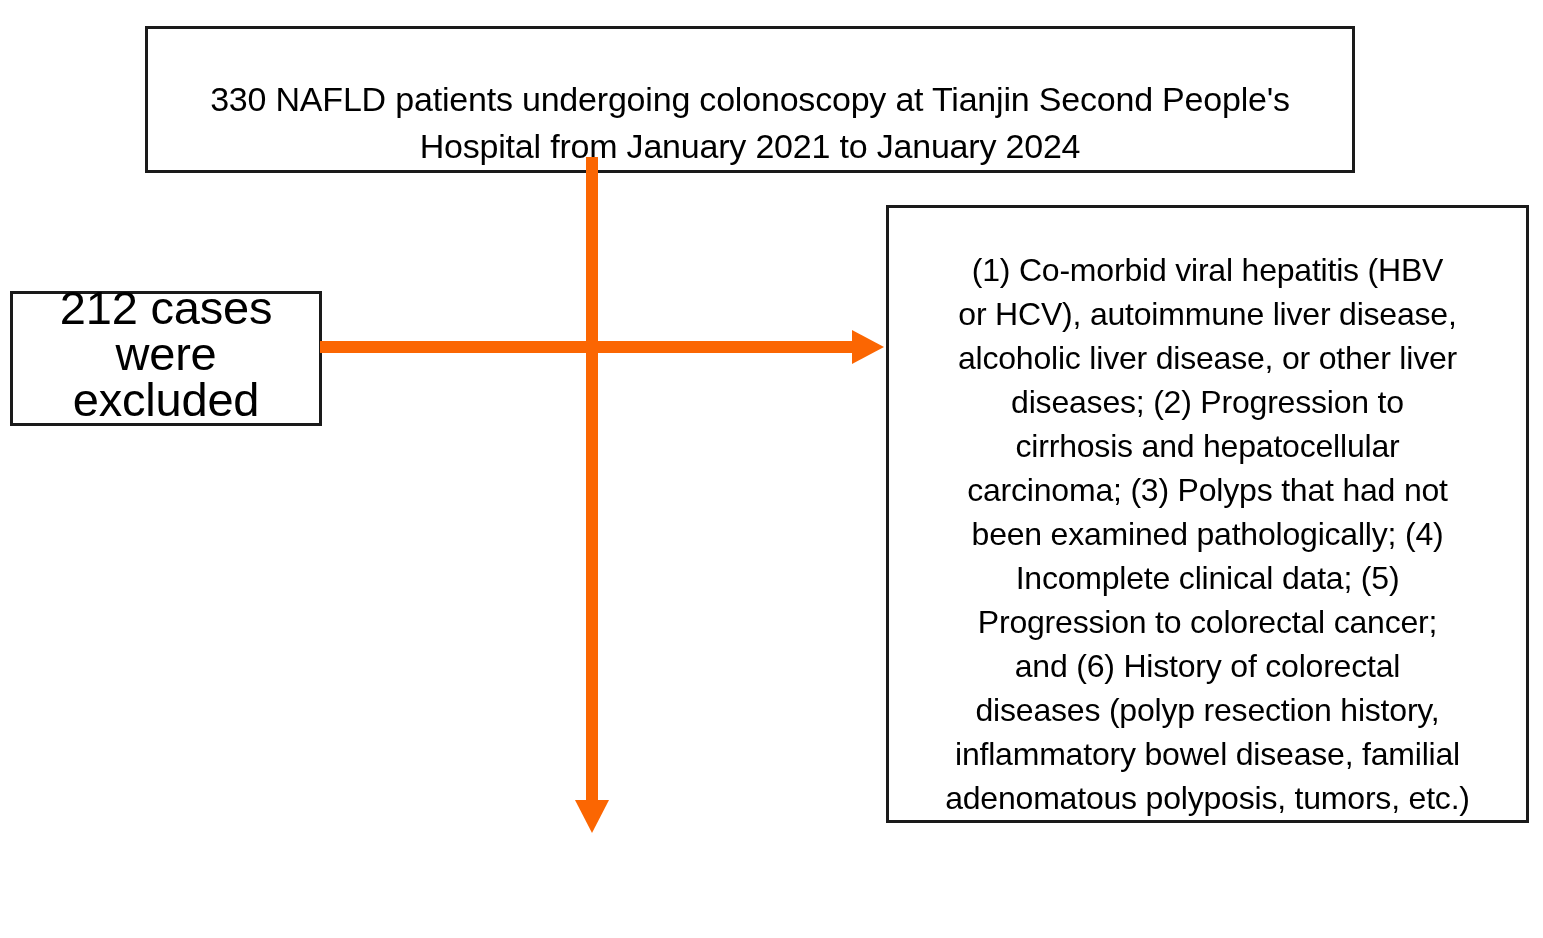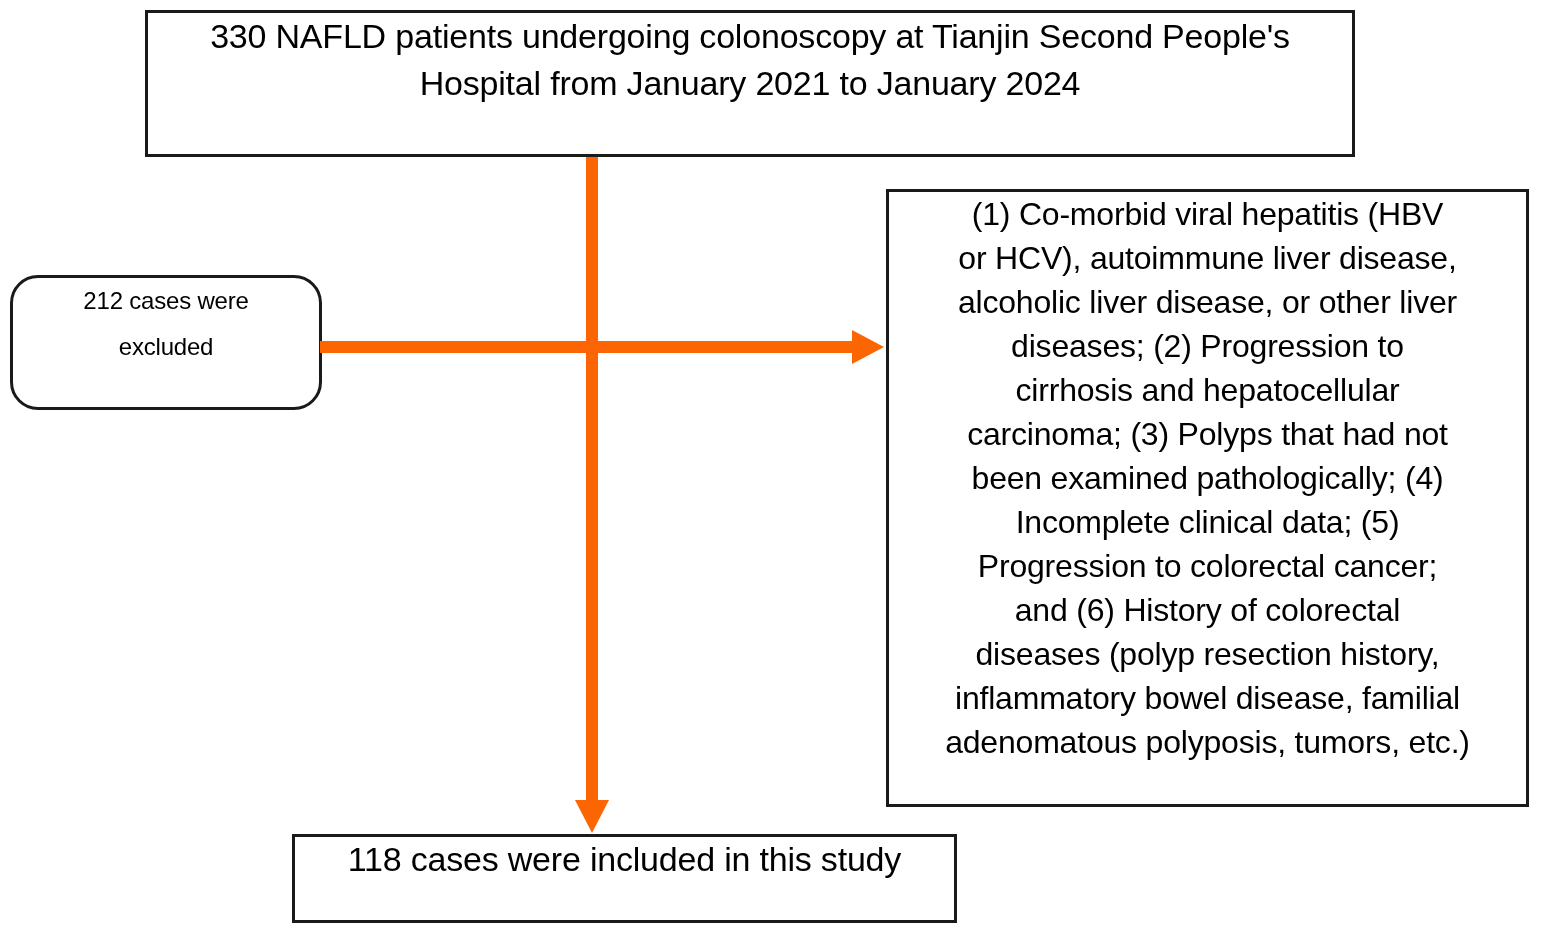--- a/index.html
+++ b/index.html
@@ -15,37 +15,38 @@
     font-family: "Liberation Sans", sans-serif;
     color: var(--text, #000000);
     overflow: hidden;
   }
   .box {
     position: absolute;
     box-sizing: border-box;
     border: 3px solid var(--border, #1a1a1a);
     background: #ffffff;
     display: flex;
-    align-items: flex-start;
+    align-items: flex-end;
     justify-content: center;
     text-align: center;
+    margin-top: 16px;
   }
   .box-text {
     white-space: pre-line;
     letter-spacing: -0.2px;
   }
   .top-box {
     left: 145px; top: 10px;
     width: 1210px; height: 147px;
     font-size: 34px; line-height: 47px;
   }
   .left-box {
     left: 10px; top: 275px;
     width: 312px; height: 135px;
-    font-size: 24px; line-height: 46px; border-radius: 28px;
+    font-size: 47px; line-height: 46px;
   }
   .right-box {
     left: 886px; top: 189px;
     width: 643px; height: 618px;
     font-size: 32px; line-height: 44px;
   }
   .bottom-box {
     left: 292px; top: 834px;
     width: 665px; height: 89px;
     font-size: 34px; line-height: 44px;
@@ -105,23 +106,20 @@
 carcinoma; (3) Polyps that had not
 been examined pathologically; (4)
 Incomplete clinical data; (5)
 Progression to colorectal cancer;
 and (6) History of colorectal
 diseases (polyp resection history,
 inflammatory bowel disease, familial
 adenomatous polyposis, tumors, </span><span class="italic">etc.</span><span>)</span></div>
   </div>
 
-  <div class="box bottom-box">
-    <div class="box-text">118 cases were included in this study</div>
-  </div>
 
   <div class="arrow-line v-line"></div>
   <div class="arrow-head head-down"></div>
 
   <div class="arrow-line h-line"></div>
   <div class="arrow-head head-right"></div>
 
 </div>
 
 </body></html>

